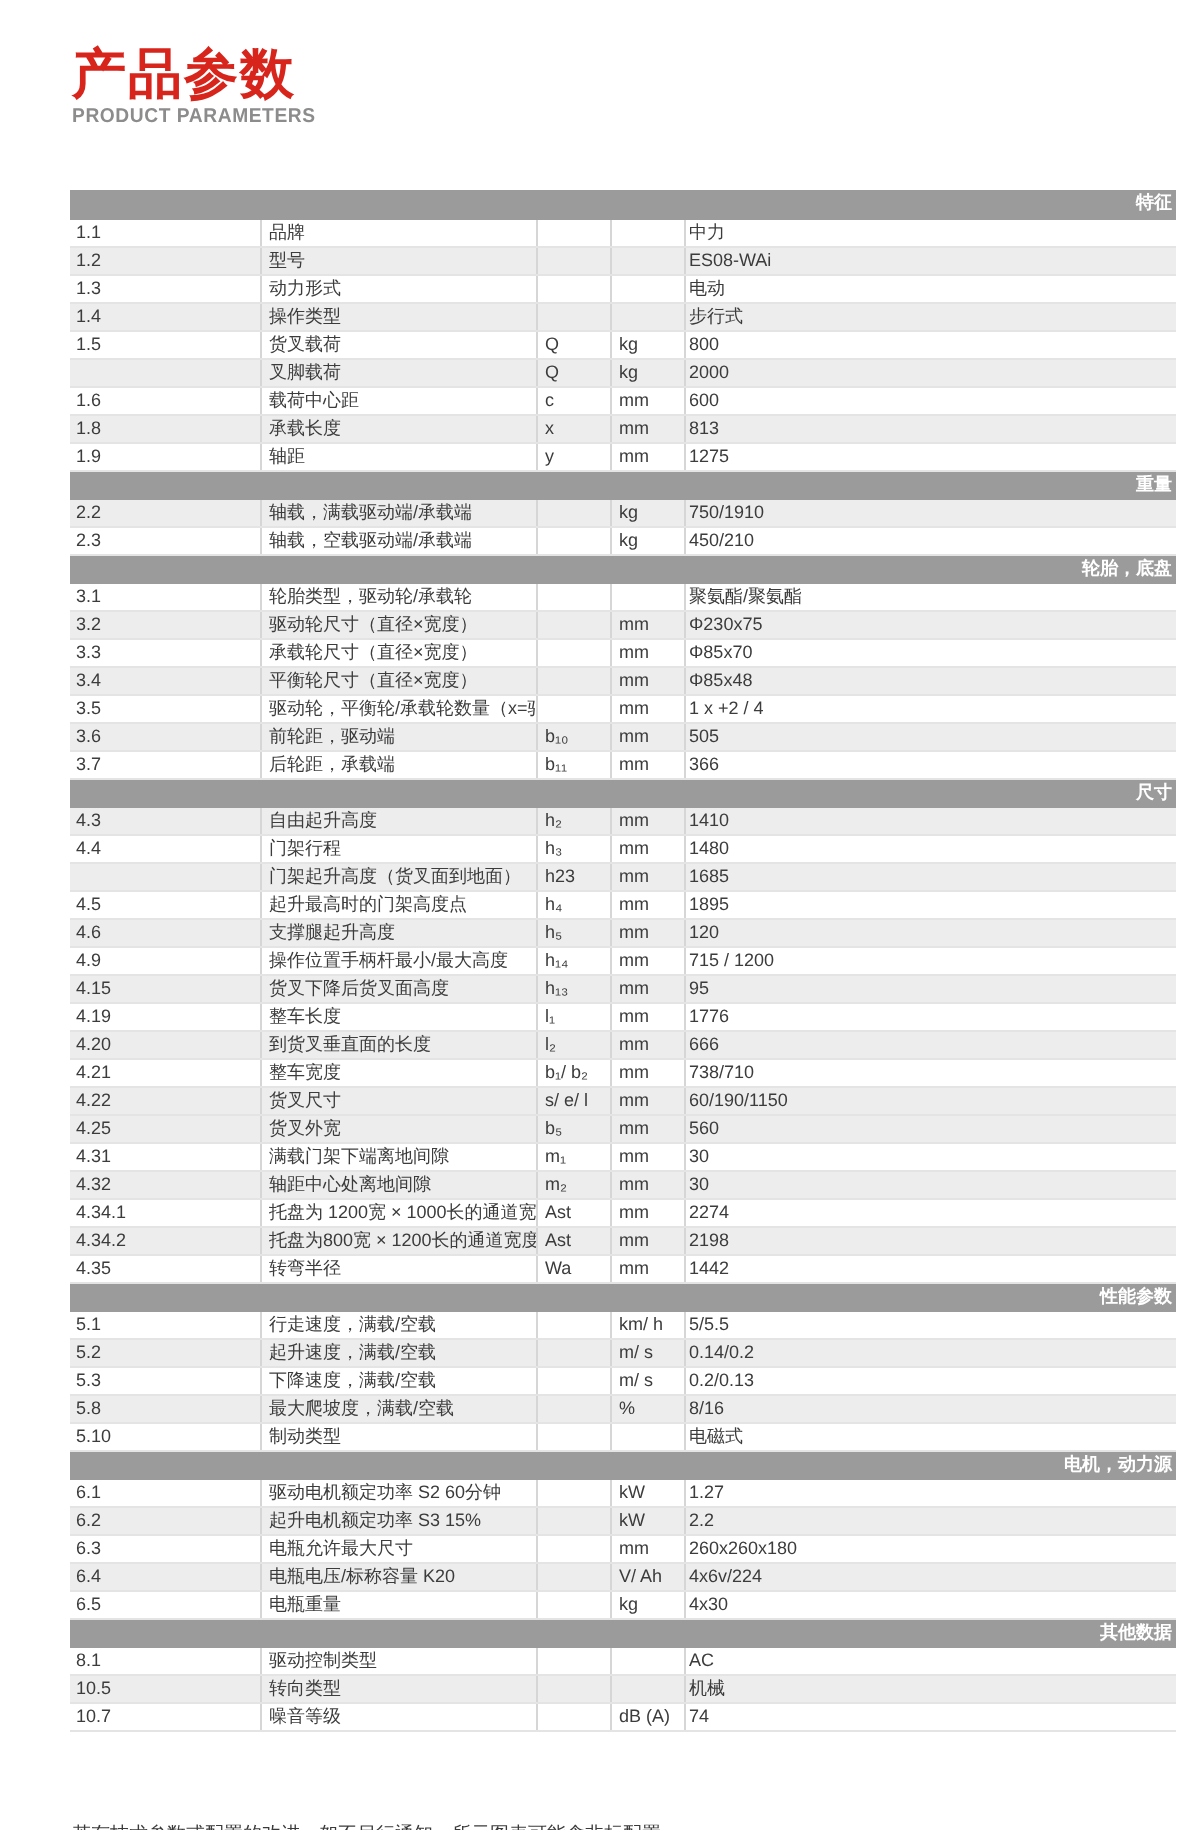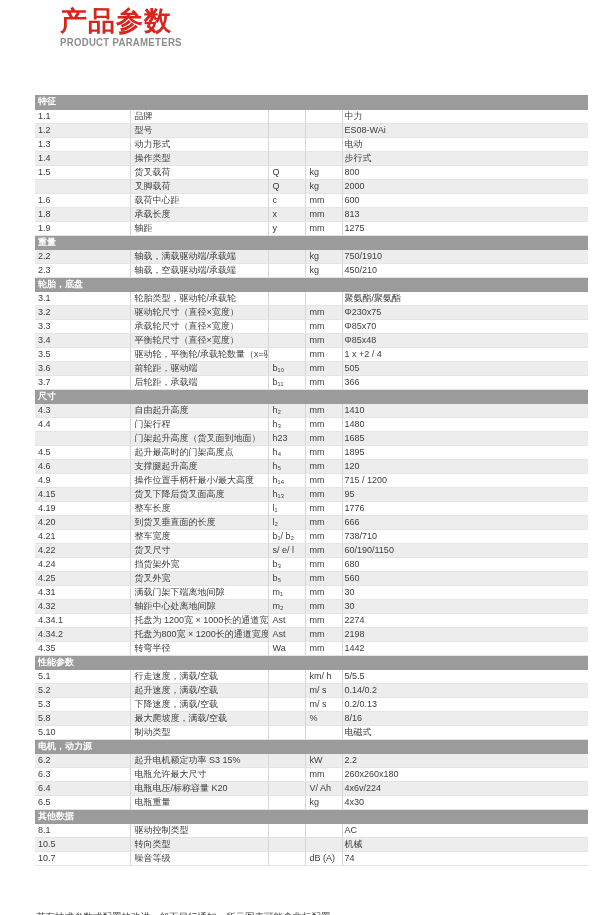--- a/index.html
+++ b/index.html
@@ -9,21 +9,21 @@
     --line:#d6d6d6;
     --ink:#3c3c3c;
   }
   html,body{margin:0;padding:0;background:#ffffff;}
   body{
     width:600px;height:915px;overflow:hidden;
     font-family:"Liberation Sans","DejaVu Sans",sans-serif;
     color:var(--ink);
   }
   .page{position:relative;width:600px;height:915px;}
-  .header{position:absolute;left:36px;top:6px;margin-left:24px;}
+  .header{position:absolute;left:36px;top:22px;}
   .title{
     margin:0;font-size:27px;line-height:31px;font-weight:900;
     color:var(--accent);letter-spacing:1px;
   }
   .subtitle{
     font-size:10px;line-height:12px;font-weight:700;color:#8c8c8c;
     letter-spacing:.3px;transform:scaleX(.96);transform-origin:left;
   }
   table.spec{
     position:absolute;left:35px;top:95px;width:553px;
@@ -36,21 +36,21 @@
   col.c-unit{width:37px;}
   col.c-val{width:246px;}
   tr{height:14px;}
   td{
     padding:0 2px 0 3px;line-height:13px;height:13px;
     white-space:nowrap;overflow:hidden;
     border-bottom:1px solid #e4e4e4;
   }
   tr.sec td{
     background:var(--bar);color:#ffffff;font-weight:700;
-    border-bottom:1px solid var(--bar);padding-left:3px;
+    border-bottom:1px solid var(--bar);padding-left:3px;text-align:right;
   }
   tr.alt td{background:var(--alt);}
   td.desc,td.sym,td.unit,td.val{border-left:1px solid var(--line);padding-left:4px;}
   td.val{text-align:left;padding-left:2px;}
   .footnote{
     position:absolute;left:36px;top:901px;width:540px;
     font-size:9.5px;color:#3a3a3a;
   }
 </style>
 </head>
@@ -279,27 +279,20 @@
           <td class="unit">mm</td>
           <td class="val">738/710</td>
         </tr>
         <tr class="alt">
           <td class="no">4.22</td>
           <td class="desc">货叉尺寸</td>
           <td class="sym">s/ e/ l</td>
           <td class="unit">mm</td>
           <td class="val">60/190/1150</td>
         </tr>
-        <tr class="">
-          <td class="no">4.24</td>
-          <td class="desc">挡货架外宽</td>
-          <td class="sym">b₃</td>
-          <td class="unit">mm</td>
-          <td class="val">680</td>
-        </tr>
         <tr class="alt">
           <td class="no">4.25</td>
           <td class="desc">货叉外宽</td>
           <td class="sym">b₅</td>
           <td class="unit">mm</td>
           <td class="val">560</td>
         </tr>
         <tr class="">
           <td class="no">4.31</td>
           <td class="desc">满载门架下端离地间隙</td>
@@ -368,20 +361,27 @@
         </tr>
         <tr class="">
           <td class="no">5.10</td>
           <td class="desc">制动类型</td>
           <td class="sym"></td>
           <td class="unit"></td>
           <td class="val">电磁式</td>
         </tr>
         <tr class="sec">
           <td colspan="5">电机，动力源</td>
+        </tr>
+        <tr class="">
+          <td class="no">6.1</td>
+          <td class="desc">驱动电机额定功率 S2 60分钟</td>
+          <td class="sym"></td>
+          <td class="unit">kW</td>
+          <td class="val">1.27</td>
         </tr>
         <tr class="alt">
           <td class="no">6.2</td>
           <td class="desc">起升电机额定功率 S3 15%</td>
           <td class="sym"></td>
           <td class="unit">kW</td>
           <td class="val">2.2</td>
         </tr>
         <tr class="">
           <td class="no">6.3</td>

